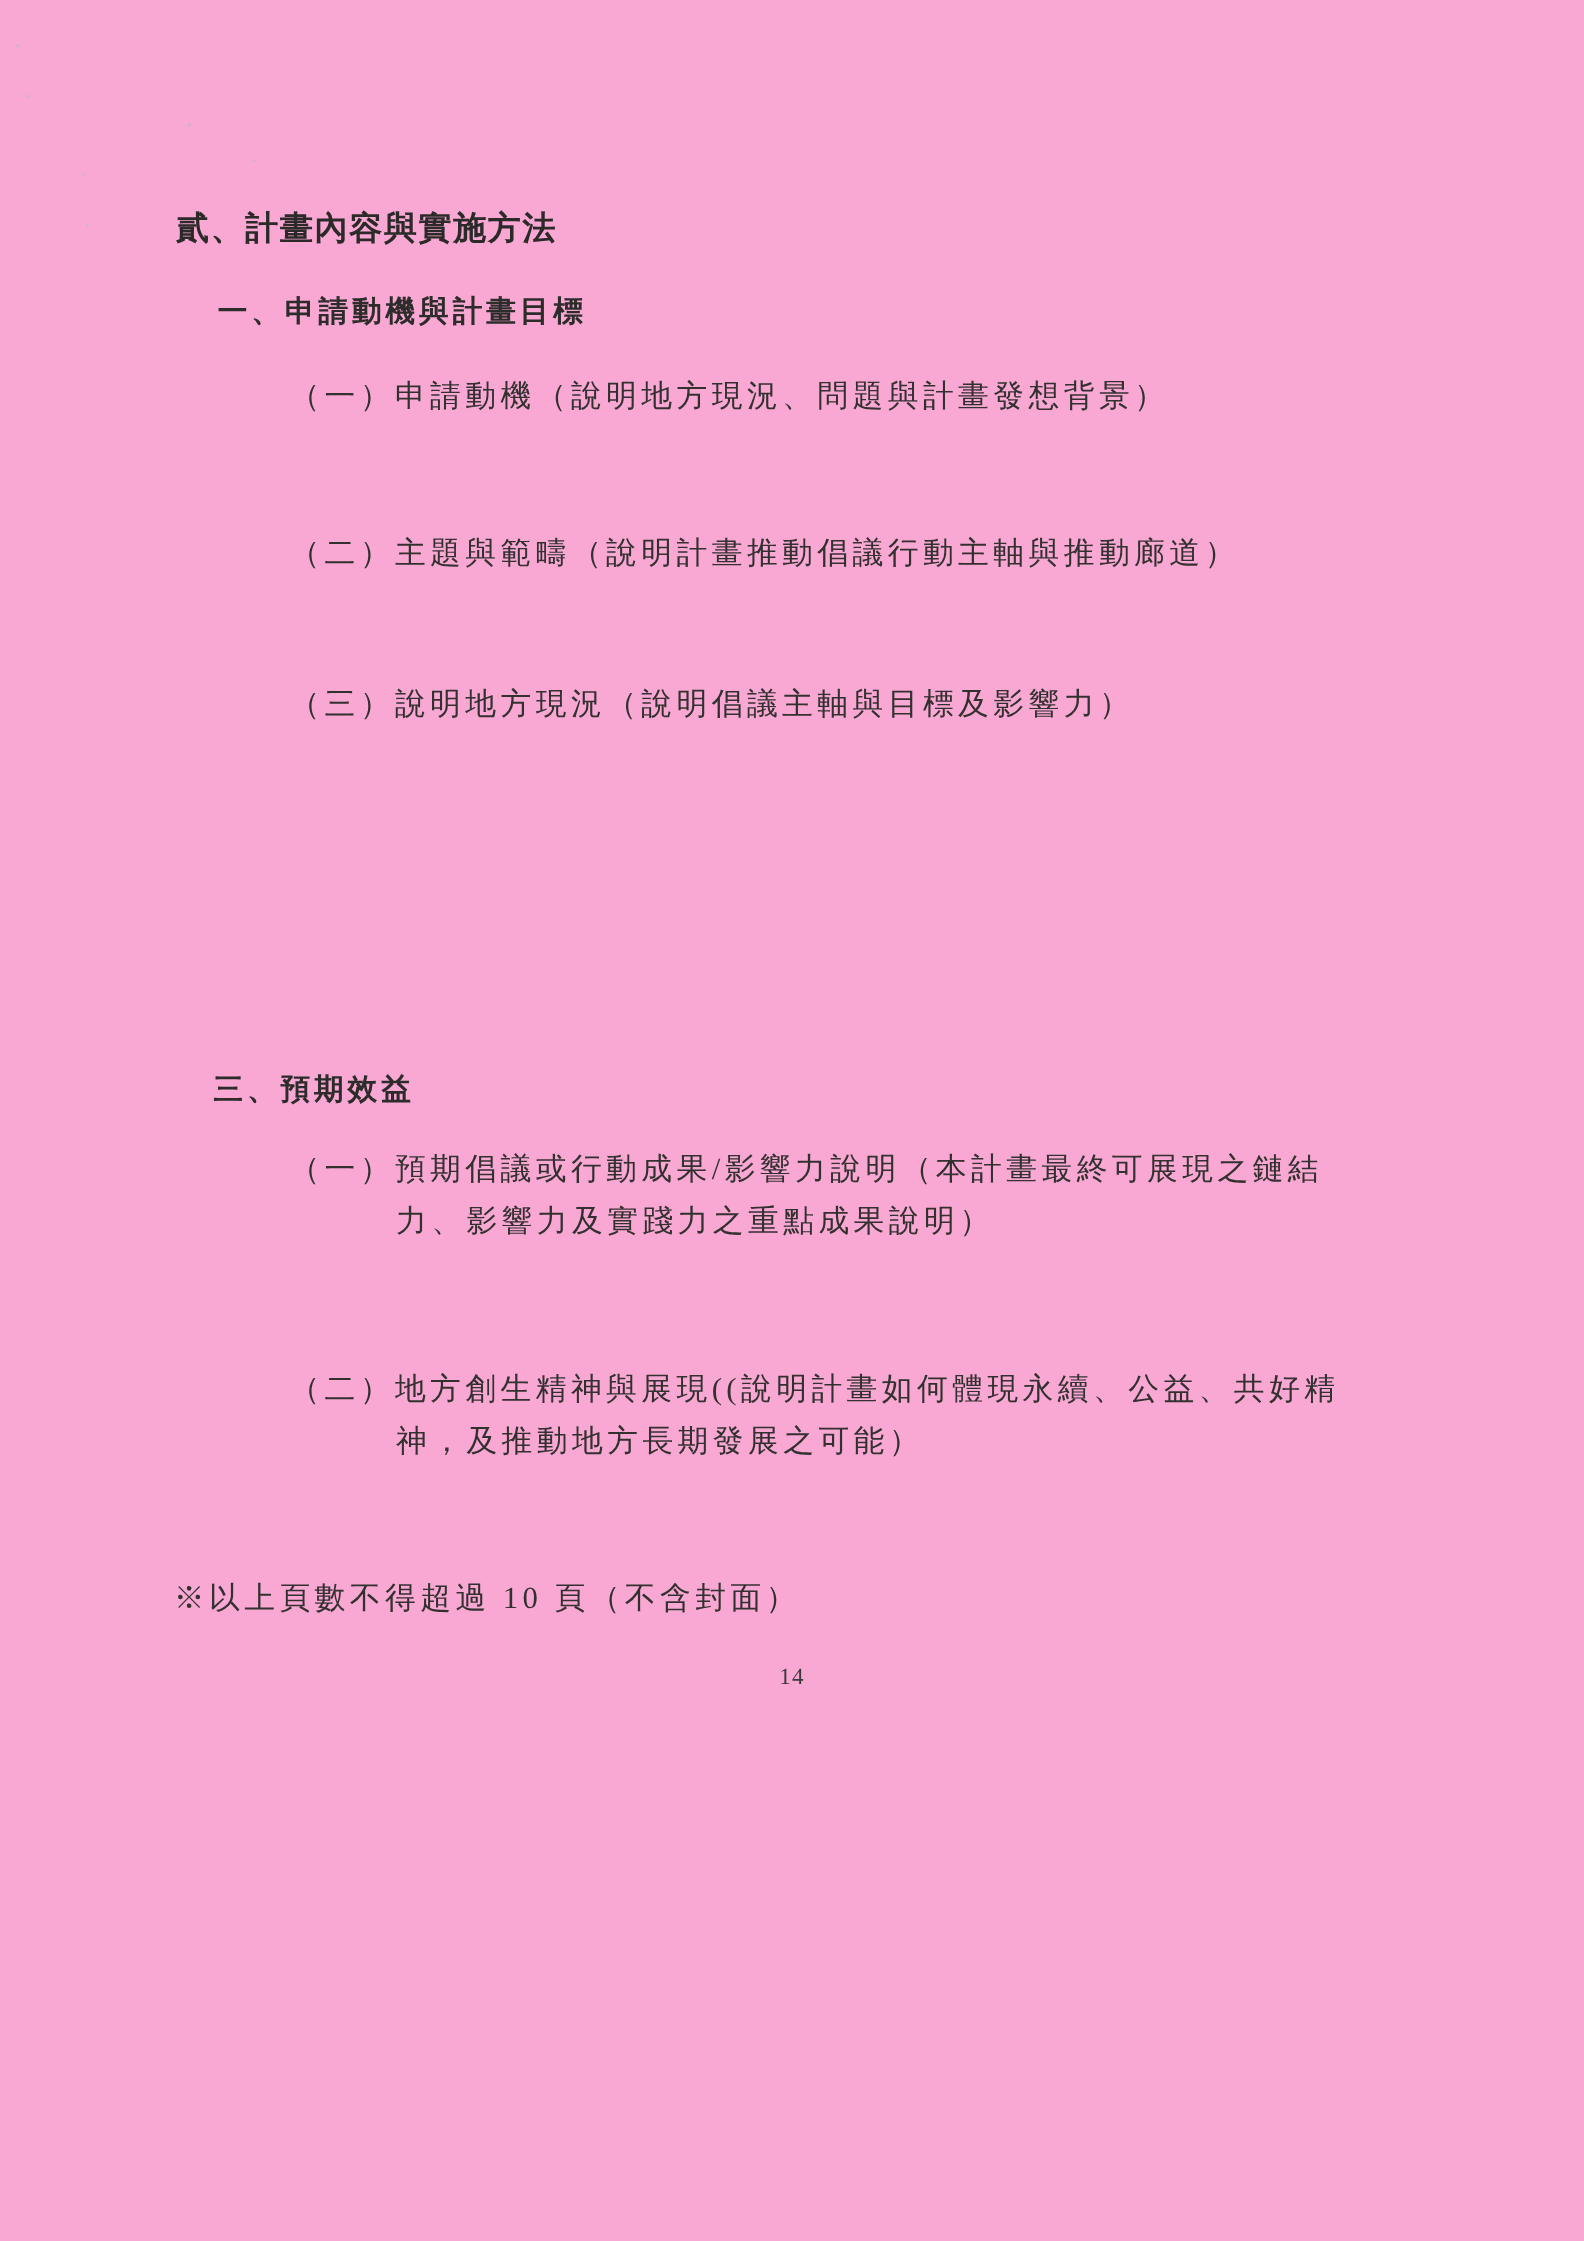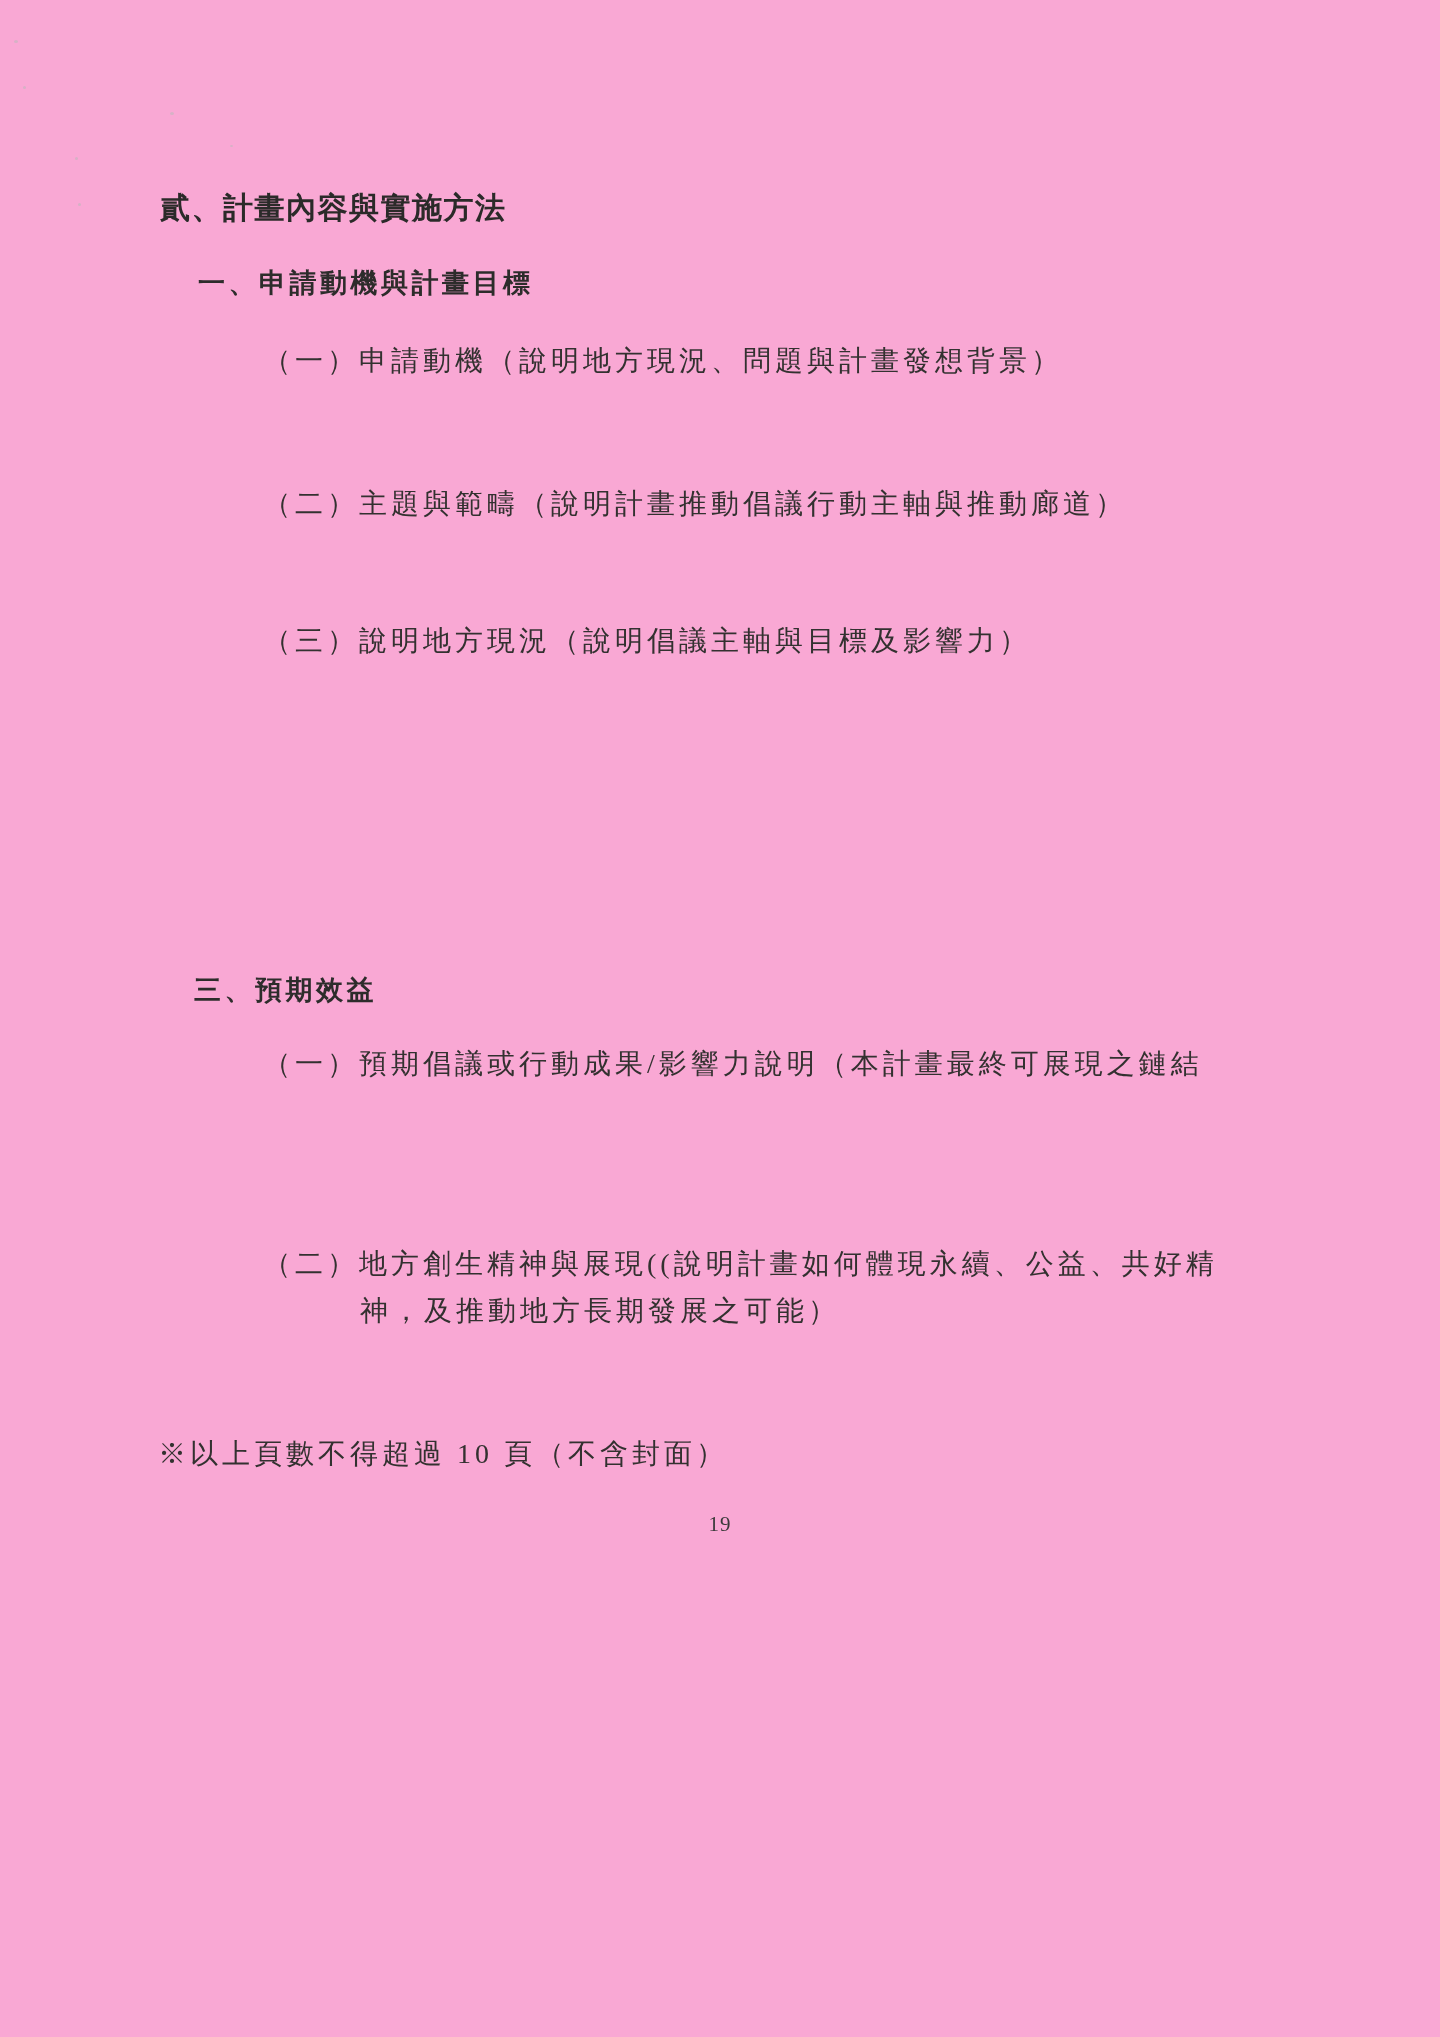--- a/index.html
+++ b/index.html
@@ -75,22 +75,23 @@
   <div class="line" style="left:263px;top:486px;">（二）主題與範疇（說明計畫推動倡議行動主軸與推動廊道）</div>
 
   <div class="line" style="left:263px;top:623px;">（三）說明地方現況（說明倡議主軸與目標及影響力）</div>
 
 
 
   <div class="line heading" style="left:194px;top:973px;">三、預期效益</div>
 
   <div class="line" style="left:263px;top:1046px;">（一）預期倡議或行動成果/影響力說明（本計畫最終可展現之鏈結</div>
 
+  <div class="line" style="left:360px;top:1093px;">力、影響力及實踐力之重點成果說明）</div>
 
   <div class="line" style="left:263px;top:1246px;">（二）地方創生精神與展現((說明計畫如何體現永續、公益、共好精</div>
 
   <div class="line" style="left:360px;top:1293px;">神，及推動地方長期發展之可能）</div>
 
   <div class="line" style="left:158px;top:1436px;">※以上頁數不得超過 10 頁（不含封面）</div>
 
-  <div class="pagenum" style="top:1512px;">19</div>
+  <div class="pagenum" style="top:1512px;">14</div>
 
 </div>
 
 </body></html>

